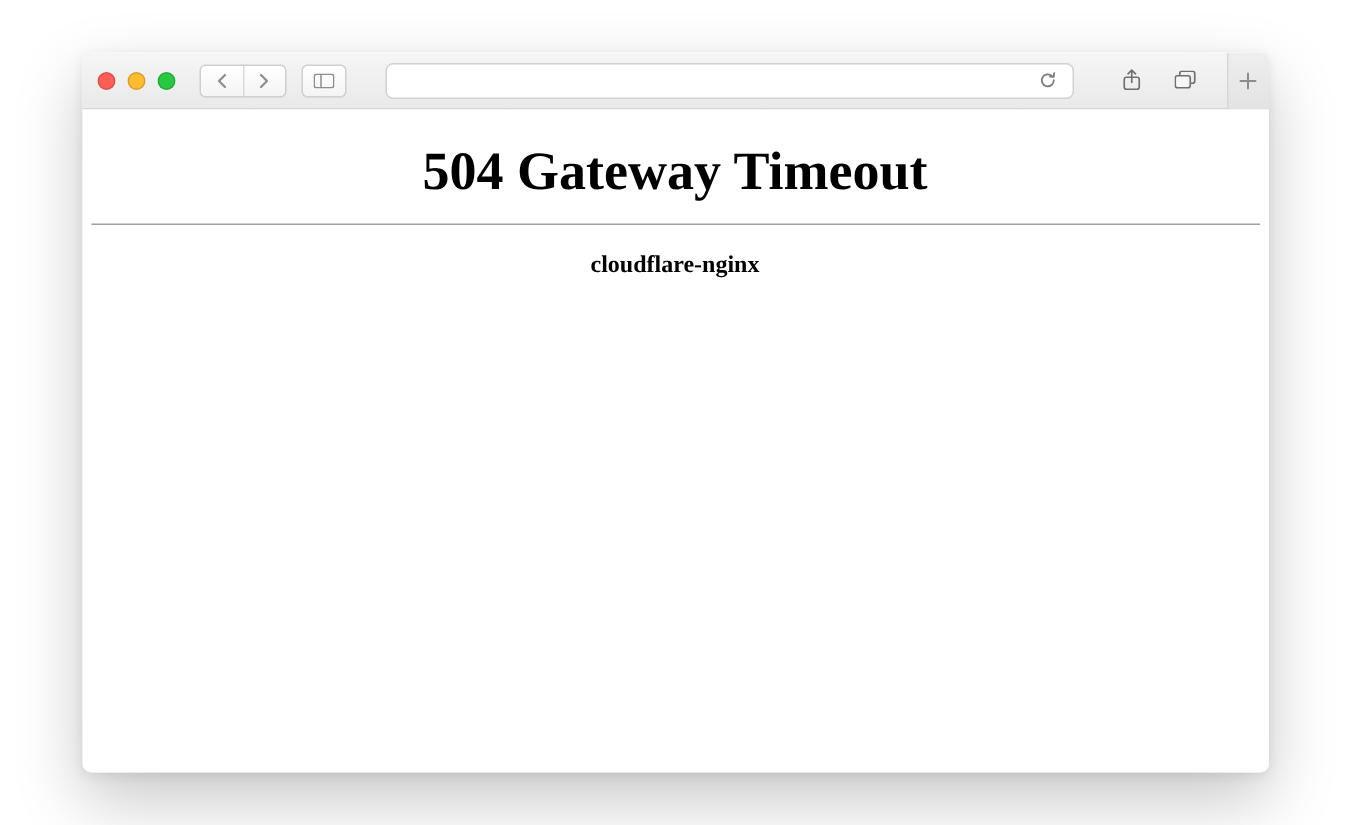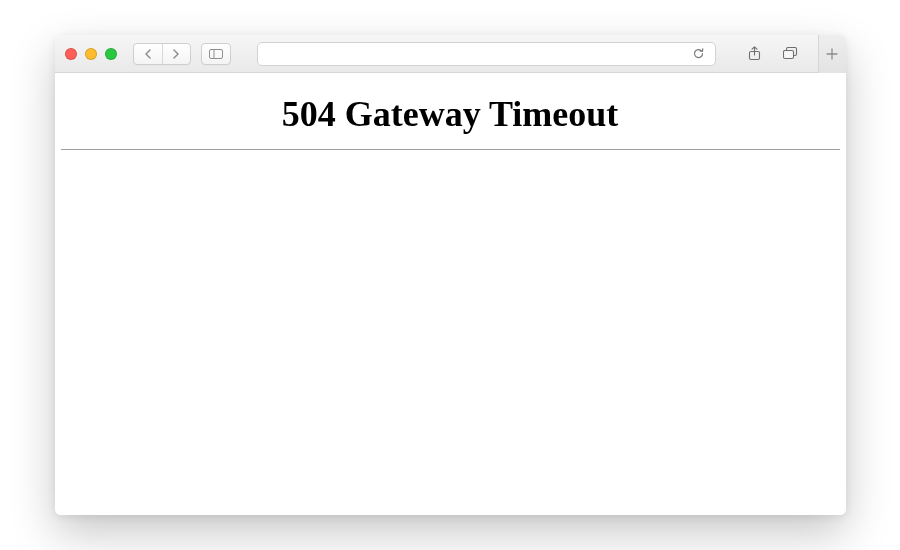--- a/index.html
+++ b/index.html
@@ -199,15 +199,16 @@
             <path d="M6 1 V11 M1 6 H11" stroke="currentColor" stroke-width="1.3" stroke-linecap="round"></path>
           </svg>
       </div>
     </div>
 
   </div>
 
   <div class="content">
     <h1>504 Gateway Timeout</h1>
     <hr>
+    <div class="server">cloudflare-nginx</div>
   </div>
 
 </div>
 
 </body></html>

